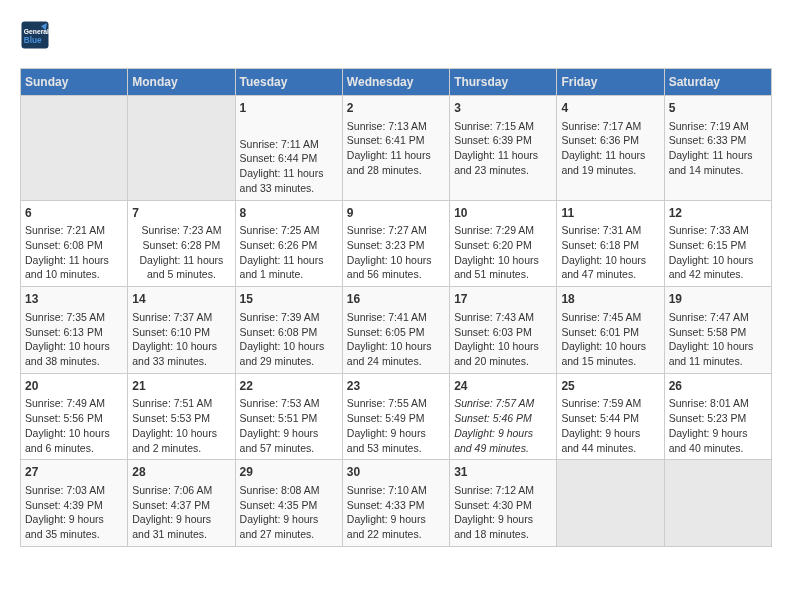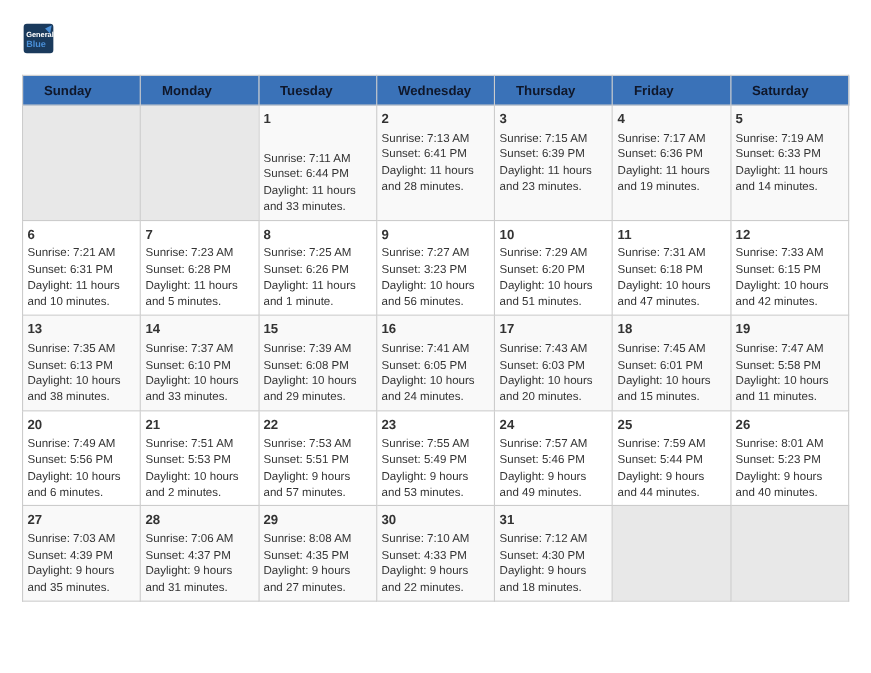--- a/index.html
+++ b/index.html
@@ -45,22 +45,22 @@
       text-align: center;
       margin-bottom: 8px;
     }
     table {
       width: 100%;
       border-collapse: collapse;
       font-size: 11px;
     }
     thead tr th {
       background-color: #3a72b8;
-      color: #0f172a;
-      padding: 6px 19px;
+      color: #e5e5e5;
+      padding: 6px 4px;
       text-align: left;
       font-size: 12px;
       font-weight: bold;
       border: 1px solid #ccc;
     }
     tbody tr td {
       border: 1px solid #ccc;
       vertical-align: top;
       padding: 4px;
       min-height: 80px;
@@ -165,27 +165,27 @@
           <div class="day-info" style="white-space: pre-line;">Sunrise: 7:19 AM
 Sunset: 6:33 PM
 Daylight: 11 hours
 and 14 minutes.</div>
         </td>
       </tr>
       <tr>
         <td>
           <span class="day-number">6</span>
           <div class="day-info" style="white-space: pre-line;">Sunrise: 7:21 AM
-Sunset: 6:31 PM
+Sunset: 6:08 PM
 Daylight: 11 hours
 and 10 minutes.</div>
         </td>
         <td>
           <span class="day-number">7</span>
-          <div class="day-info" style="white-space: pre-line;">Sunrise: 7:23 AM
+          <div class="day-info" style="white-space: pre-line; text-align: center;">Sunrise: 7:23 AM
 Sunset: 6:28 PM
 Daylight: 11 hours
 and 5 minutes.</div>
         </td>
         <td>
           <span class="day-number">8</span>
           <div class="day-info" style="white-space: pre-line;">Sunrise: 7:25 AM
 Sunset: 6:26 PM
 Daylight: 11 hours
 and 1 minute.</div>
@@ -294,21 +294,21 @@
         </td>
         <td>
           <span class="day-number">23</span>
           <div class="day-info" style="white-space: pre-line;">Sunrise: 7:55 AM
 Sunset: 5:49 PM
 Daylight: 9 hours
 and 53 minutes.</div>
         </td>
         <td>
           <span class="day-number">24</span>
-          <div class="day-info" style="white-space: pre-line;">Sunrise: 7:57 AM
+          <div class="day-info" style="white-space: pre-line; font-style: italic;">Sunrise: 7:57 AM
 Sunset: 5:46 PM
 Daylight: 9 hours
 and 49 minutes.</div>
         </td>
         <td>
           <span class="day-number">25</span>
           <div class="day-info" style="white-space: pre-line;">Sunrise: 7:59 AM
 Sunset: 5:44 PM
 Daylight: 9 hours
 and 44 minutes.</div>

